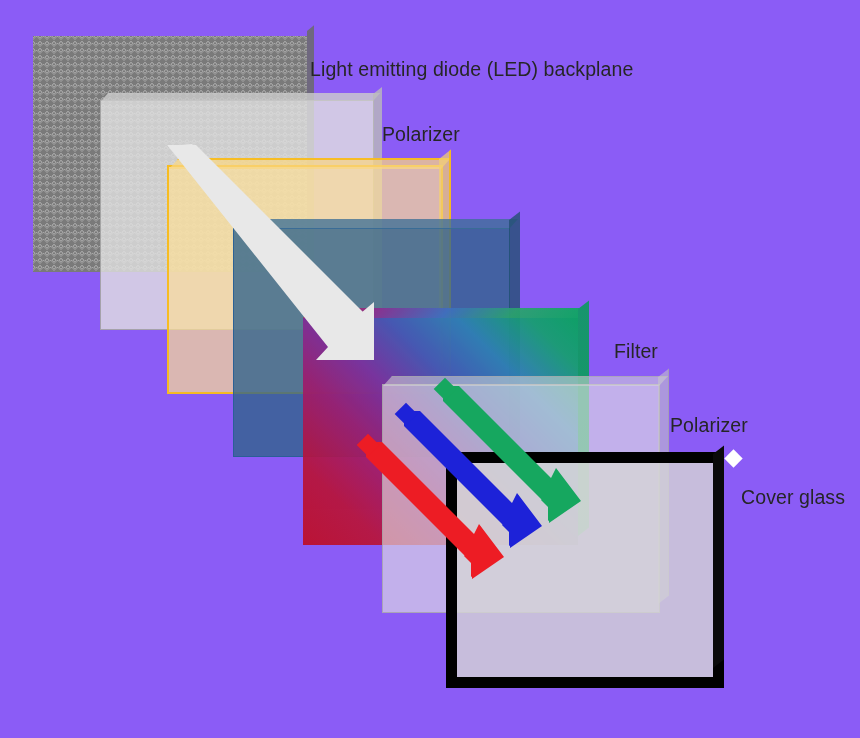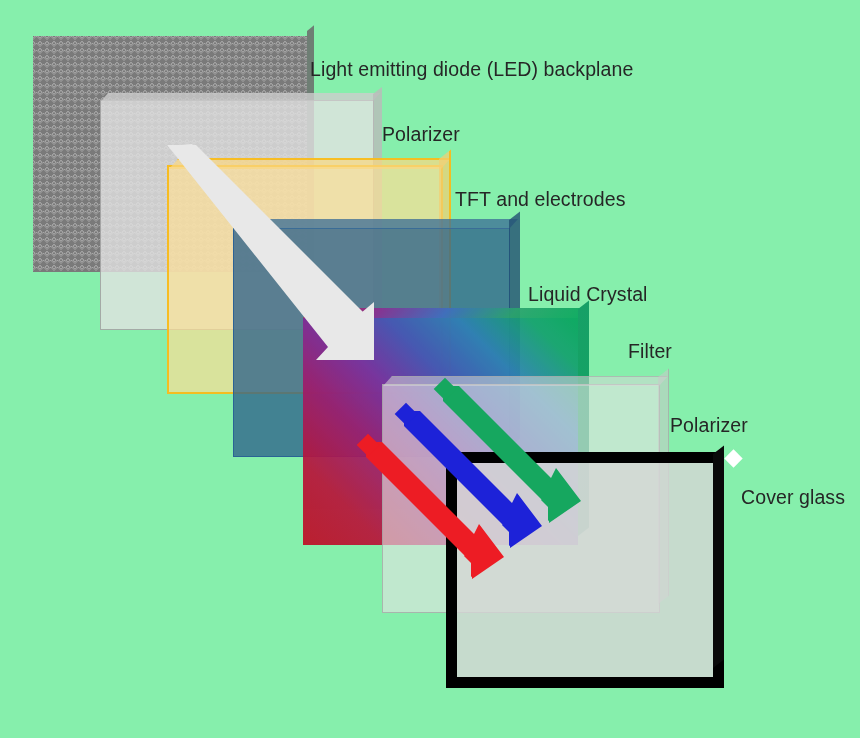--- a/index.html
+++ b/index.html
@@ -3,21 +3,21 @@
 <meta charset="utf-8">
 <title>LCD Layer Stack Diagram</title>
 <style>
   html,body{margin:0;padding:0;}
   body{
     width:860px;height:738px;
     background:#f6f6f6;
     font-family:"Liberation Sans", sans-serif;
     overflow:hidden;
   }
-  #stage{position:relative;width:860px;height:738px;background:#86efac;}
+  #stage{position:relative;width:860px;height:738px;background:#8b5cf6;}
 
   .layer{position:absolute;box-sizing:border-box;}
 
   
   #led-backplane{
     left:33px;top:36px;width:274px;height:236px;
     background-color:#7a7a7a;
     background-image:
       repeating-linear-gradient(45deg,  rgba(255,255,255,.30) 0 2px, rgba(255,255,255,0) 2px 7px),
       repeating-linear-gradient(-45deg, rgba(255,255,255,.30) 0 2px, rgba(255,255,255,0) 2px 7px),
@@ -216,23 +216,21 @@
       <path d="M 366,442 L 382,442 L 480,540 L 480,526 L 501,556 L 471,577 L 471,562 L 366,457 Z" fill="#ed1c24"></path>
       <polygon fill="#ed1c24" points="479,524 504,557 472,579 472,564 464,556 472,548 472,538"></polygon>
       <rect x="360" y="437" width="16" height="16" fill="#ed1c24" transform="rotate(45 368 445)"></rect>
     </g>
   </svg>
 
   <div class="label" style="left:310px;top:58px;">Light emitting diode (LED) backplane</div>
 
   <div class="label" style="left:382px;top:123px;">Polarizer</div>
 
-  <div class="label" style="left:455px;top:188px;">TFT and electrodes</div>
-
-  <div class="label" style="left:528px;top:283px;">Liquid Crystal</div>
-
-  <div class="label" style="left:628px;top:340px;">Filter</div>
+
+
+  <div class="label" style="left:614px;top:340px;">Filter</div>
 
   <div class="label" style="left:670px;top:414px;">Polarizer</div>
 
   <div class="label" style="left:733px;top:486px;margin-left:8px;">Cover glass</div>
 
 </div>
 
 </body></html>

